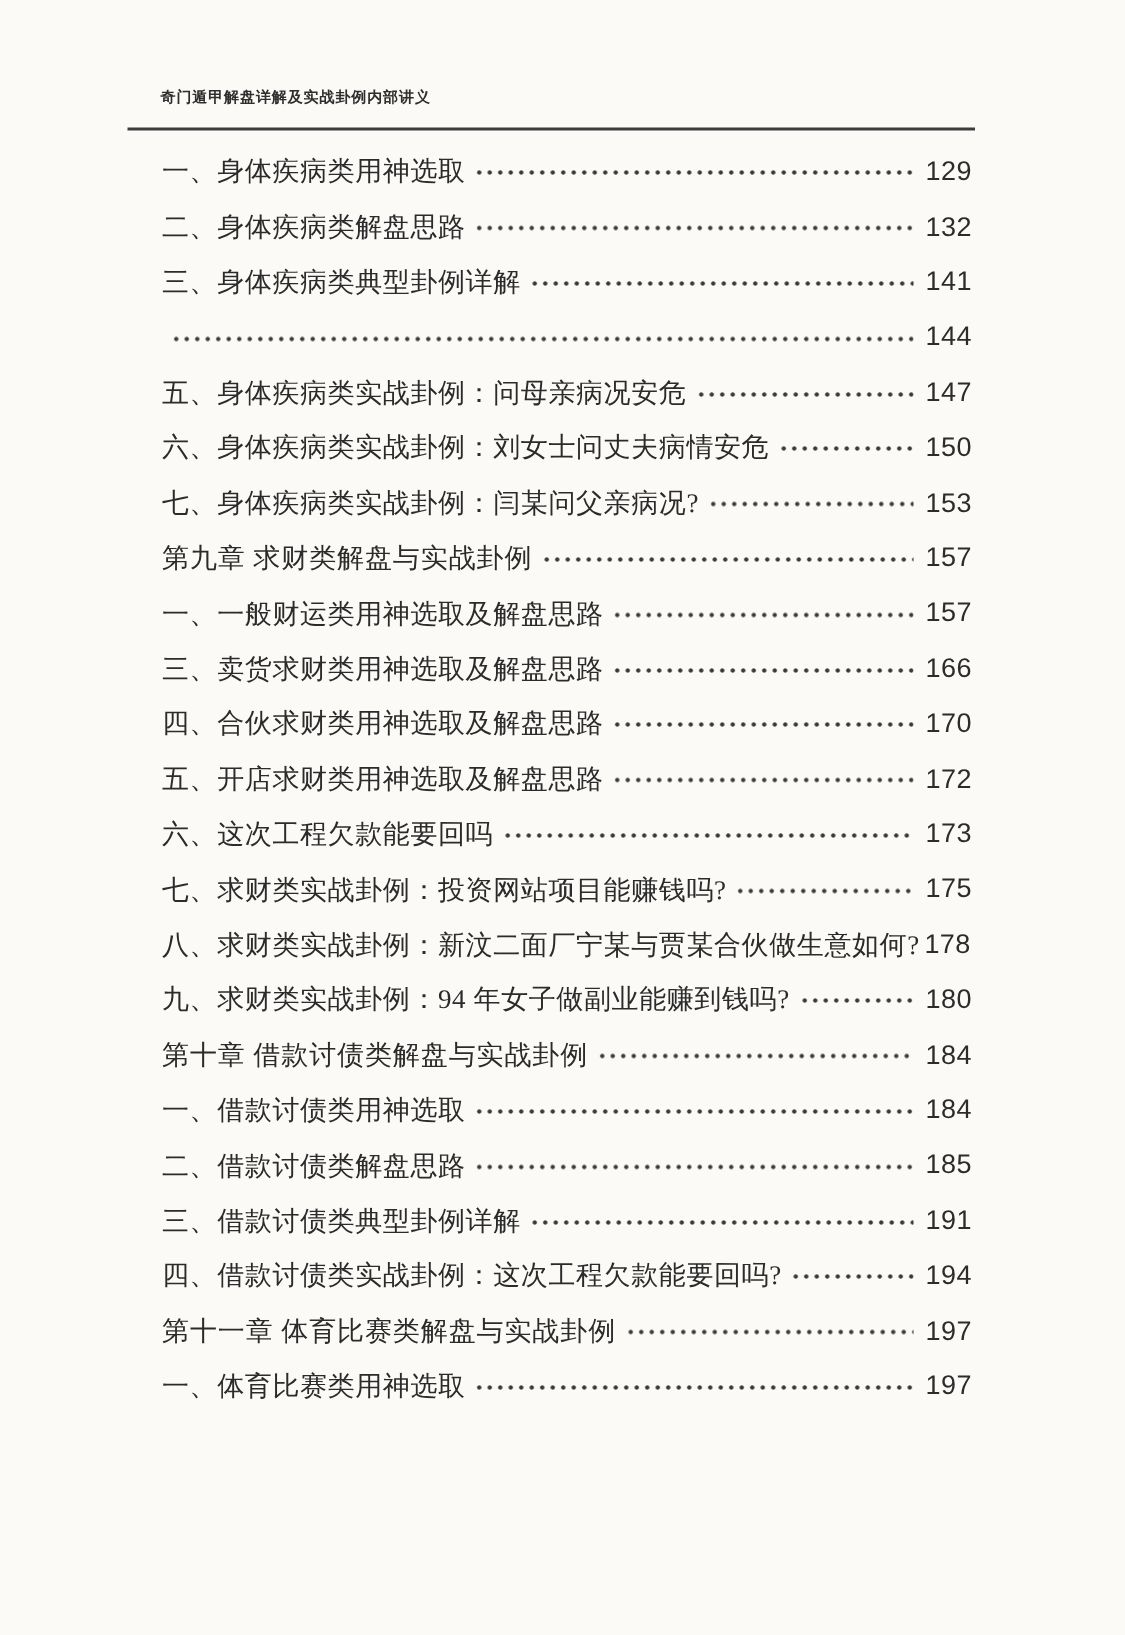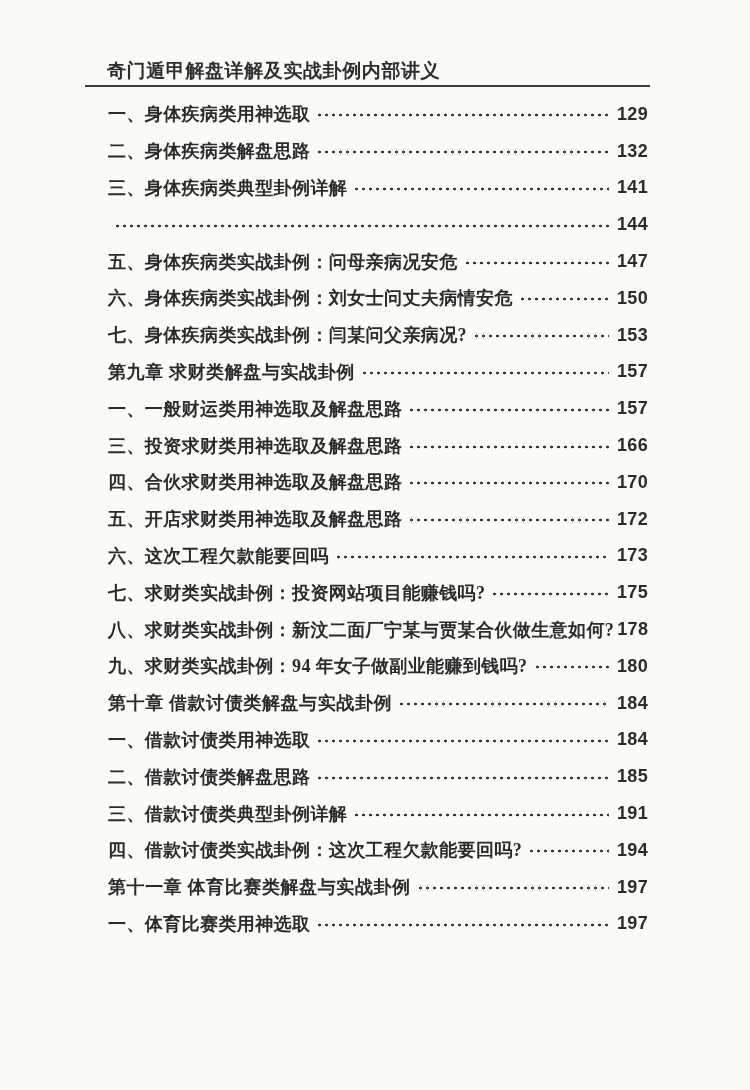--- a/index.html
+++ b/index.html
@@ -14,21 +14,21 @@
     background: #fbfaf7;
     overflow: hidden;
     font-family: "Liberation Serif", "DejaVu Serif", serif;
     color: #2d2d2d;
   }
   .running-header {
     position: absolute;
     left: 107px;
     top: 58px;
     font-family: "Liberation Sans", "DejaVu Sans", sans-serif;
-    font-size: 19px;
+    font-size: 10px;
     font-weight: 700;
     letter-spacing: 0.6px;
     color: #2e2e2e;
     white-space: nowrap;
   }
   .header-rule {
     position: absolute;
     left: 85px;
     top: 85px;
     width: 565px;
@@ -41,21 +41,20 @@
     top: 96px;
     width: 540px;
   }
   .row {
     display: flex;
     align-items: center;
     height: 36.8px;
     font-size: 18px;
     letter-spacing: 0.4px;
     white-space: nowrap;
-    font-weight: bold;
   }
   .row .label {
     flex: 0 0 auto;
     color: #2b2b2b;
   }
   .row.chapter .label {
     letter-spacing: 0.6px;
   }
   .row .leader {
     flex: 1 1 0;
@@ -132,21 +131,21 @@
   </div>
 
   <div class="row item">
     <span class="label">一、一般财运类用神选取及解盘思路</span>
     <span class="leader"></span>
     <span class="pagenum">157</span>
   </div>
 
 
   <div class="row item">
-    <span class="label">三、投资求财类用神选取及解盘思路</span>
+    <span class="label">三、卖货求财类用神选取及解盘思路</span>
     <span class="leader"></span>
     <span class="pagenum">166</span>
   </div>
 
   <div class="row item">
     <span class="label">四、合伙求财类用神选取及解盘思路</span>
     <span class="leader"></span>
     <span class="pagenum">170</span>
   </div>
 

